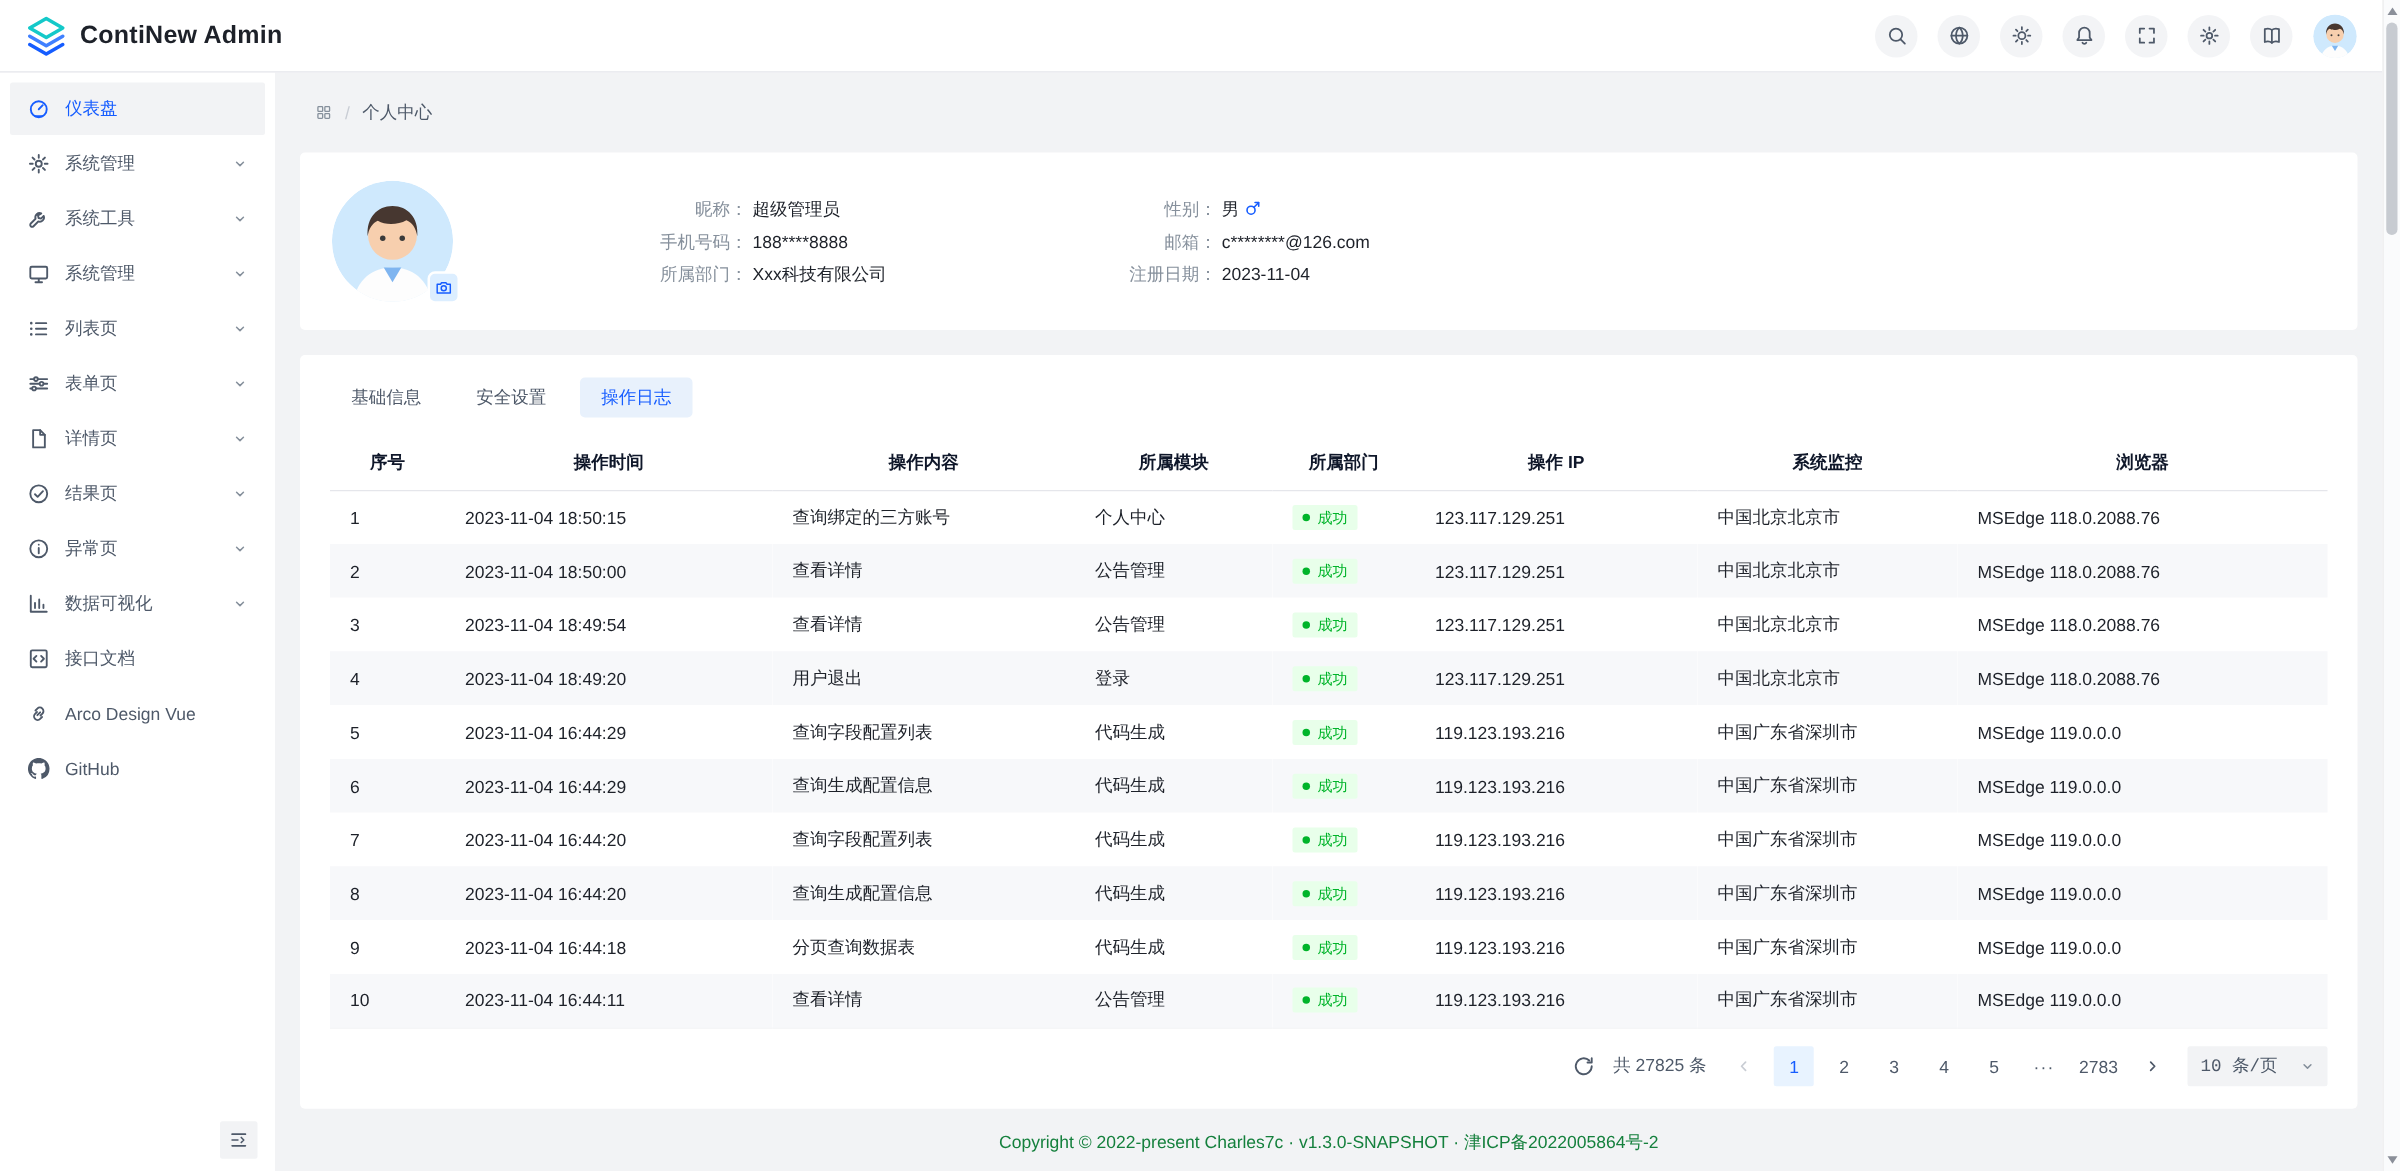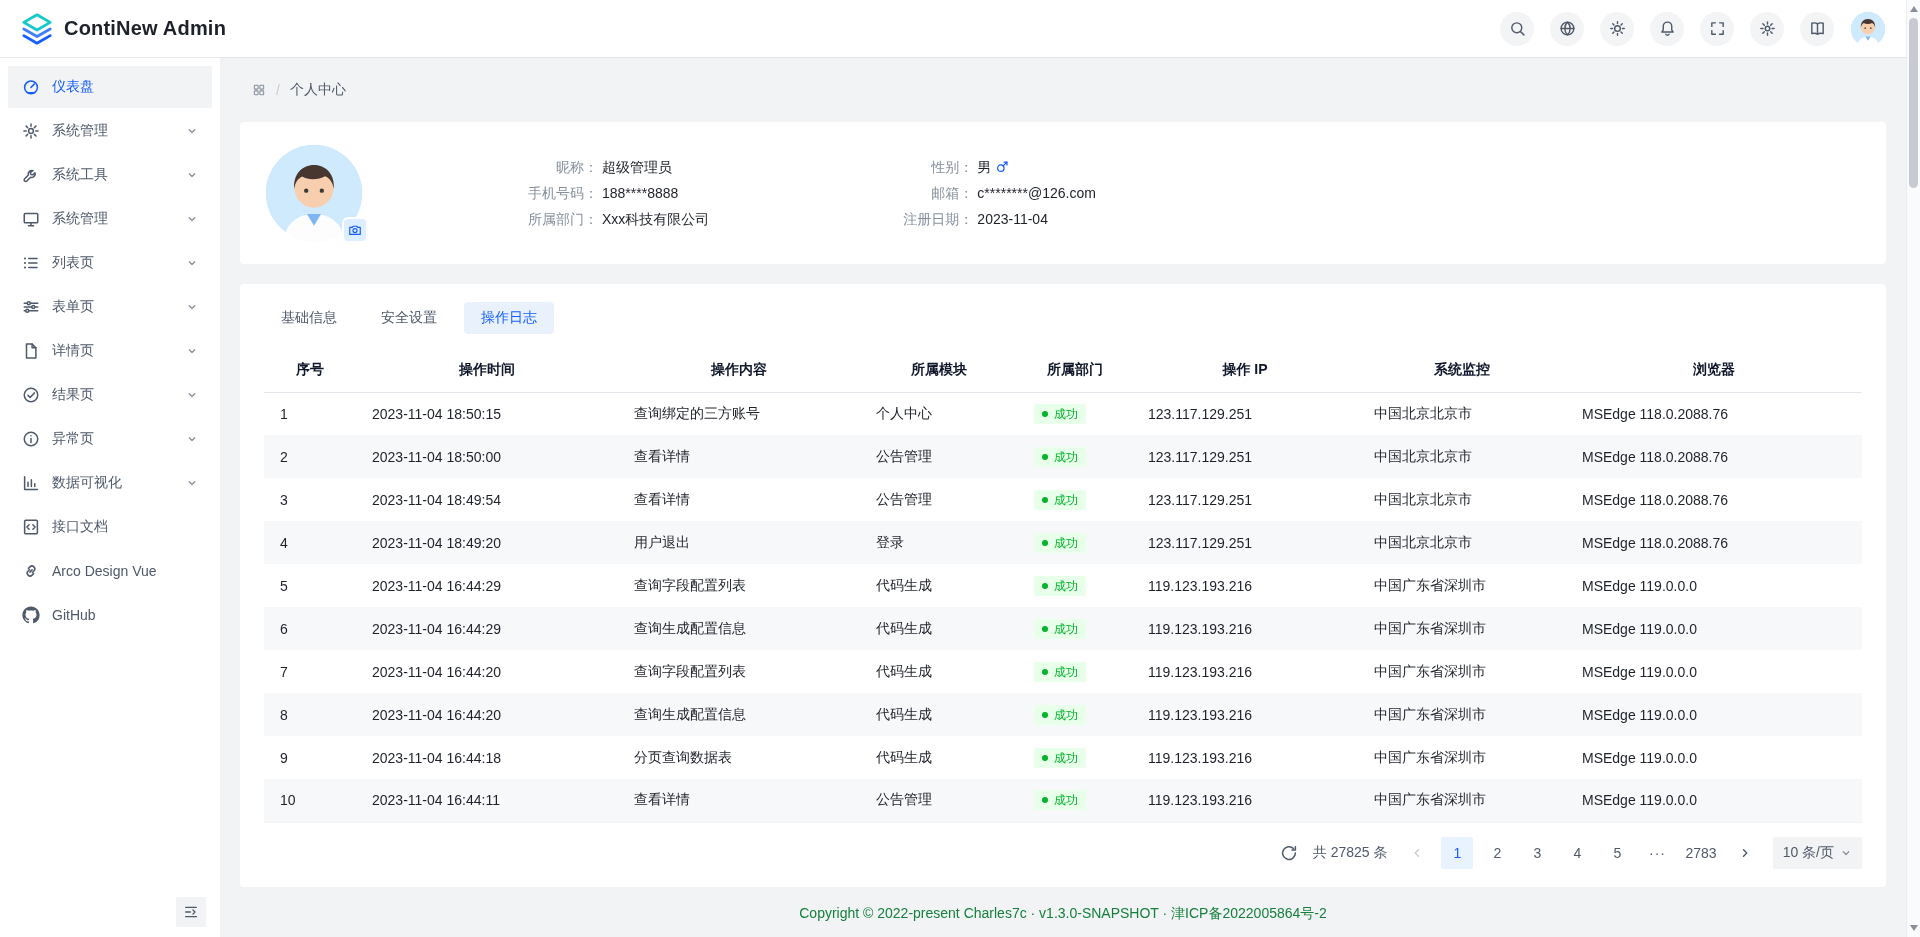--- a/index.html
+++ b/index.html
@@ -121,22 +121,22 @@
     min-width:32px; height:32px; border:none; background:transparent; border-radius:2px;
     color:#4e5969; font-size:14px; display:flex; align-items:center; justify-content:center;
     cursor:pointer; font-family:inherit; padding:0 4px;
   }
   .page-btn.active { background:#e8f3ff; color:#165DFF; }
   .page-btn.ellipsis { cursor:default; letter-spacing:1px; }
   .nav-btn { color:#4e5969; }
   .nav-btn.disabled { color:#c9cdd4; cursor:default; }
   .page-size-select {
     height:32px; background:#f2f3f5; border:none; border-radius:2px; margin-left:4px;
-    display:flex; align-items:center; gap:6px; padding:0 10px; color:#4e5969;
-    font-size:14px; cursor:pointer; font-family:Liberation Sans, sans-serif;
+    display:flex; align-items:center; gap:18px; padding:0 10px; color:#4e5969;
+    font-size:14px; cursor:pointer; font-family:Liberation Mono, monospace;
   }
   .page-size-select svg.icon { width:12px; height:12px; color:#86909c; }
 
   
   .footer { margin-top:18px; text-align:center; color:#15803d; font-size:14px; }
 
   
   .scrollbar {
     position:absolute; top:0; right:0; bottom:0; width:14px; background:#fafbfc;
     border-left:1px solid #ededed; z-index:5;

